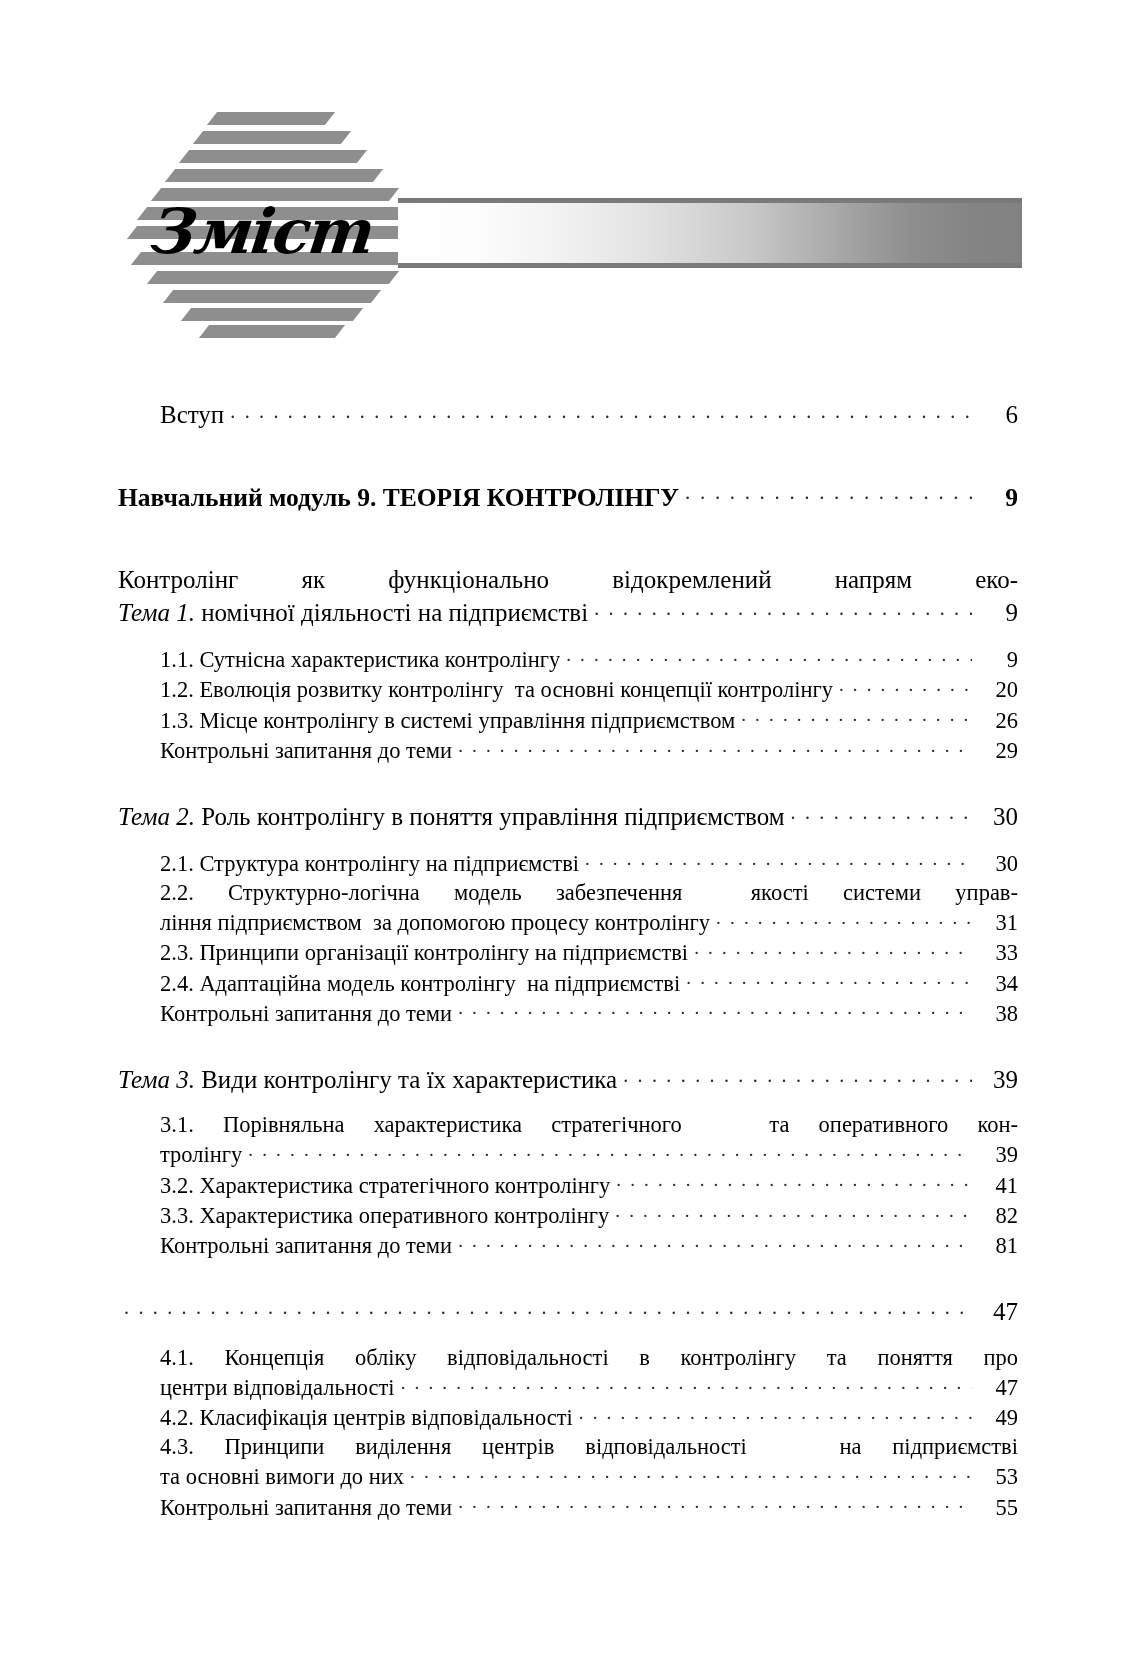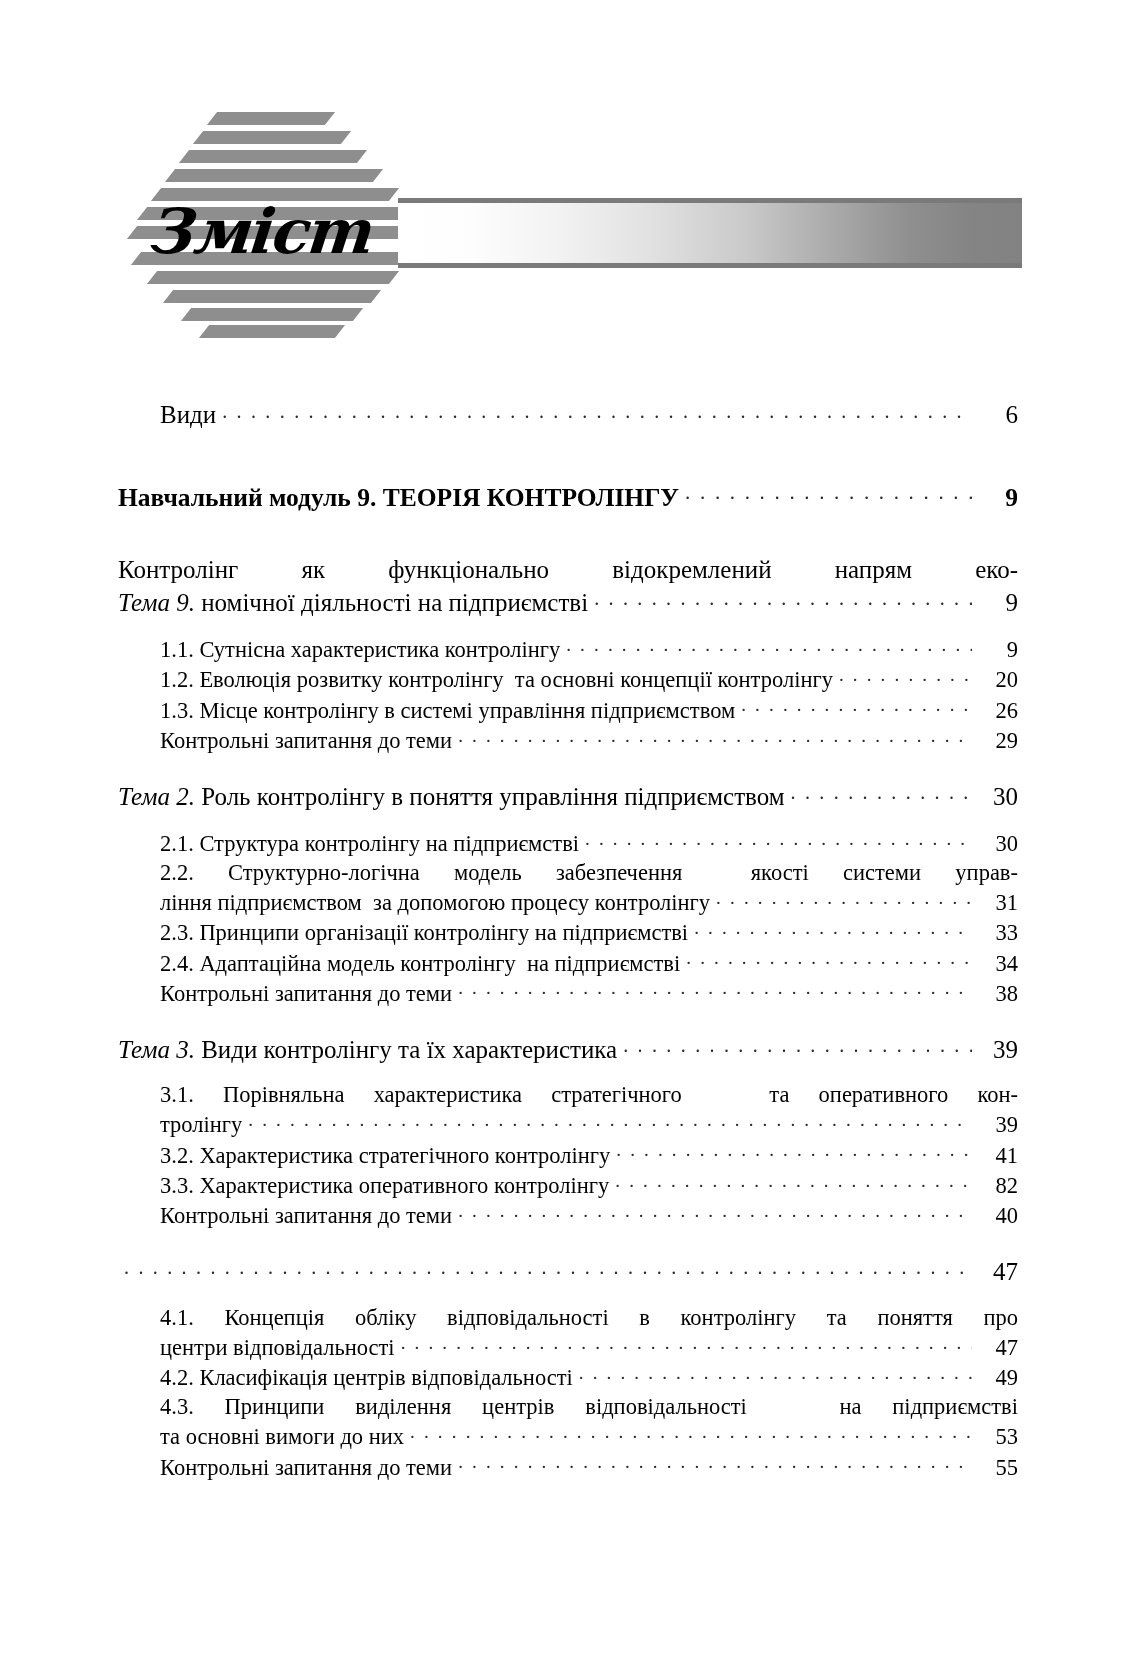--- a/index.html
+++ b/index.html
@@ -149,21 +149,21 @@
     line-height: 1.26;
   }
   .lvl-module .toc-page { font-size: 25.5px; font-weight: bold; }
   .lvl-module .leader::before { font-size: 21px; font-weight: normal; }
 
   
   .lvl-tema {
     font-size: 25px;
     margin-left: 0;
     margin-bottom: 6px;
-    margin-top: 4px;
+    margin-top: 14px;
     line-height: 1.3;
   }
   .lvl-tema .tema-tag {
     font-style: italic;
   }
   .lvl-tema .toc-page { font-size: 25px; }
 
   
   .lvl-sub {
     font-size: 22.5px;
@@ -213,38 +213,38 @@
   <div class="title-bar-wrap">
     <div class="title-bar-rule top"></div>
     <div class="title-bar-fill"></div>
     <div class="title-bar-rule bottom"></div>
   </div>
 </div>
 
 <div id="toc">
     <div class="toc-block lvl-front">
       <div class="toc-row">
-        <span class="toc-label">Види</span>
+        <span class="toc-label">Вступ</span>
         <span class="leader"></span>
         <span class="toc-page">6</span>
       </div>
     </div>
     <div class="block-gap-lg"></div>
     <div class="toc-block lvl-module">
       <div class="toc-row">
         <span class="toc-label">Навчальний модуль 9. ТЕОРІЯ КОНТРОЛІНГУ</span>
         <span class="leader"></span>
         <span class="toc-page">9</span>
       </div>
     </div>
     <div class="block-gap-md"></div>
     <div class="toc-block lvl-tema">
       <div class="multi-first justify">Контролінг як функціонально відокремлений напрям еко-</div>
       <div class="toc-row">
-        <span class="toc-label"><span class="tema-tag">Тема 9.</span> <span>номічної діяльності на підприємстві</span></span>
+        <span class="toc-label"><span class="tema-tag">Тема 1.</span> <span>номічної діяльності на підприємстві</span></span>
         <span class="leader"></span>
         <span class="toc-page">9</span>
       </div>
     </div>
     <div class="block-gap-sm"></div>
     <div class="toc-block lvl-sub">
       <div class="toc-row">
         <span class="toc-label">1.1. Сутнісна характеристика контролінгу</span>
         <span class="leader"></span>
         <span class="toc-page">9</span>
@@ -344,21 +344,21 @@
       <div class="toc-row">
         <span class="toc-label">3.3. Характеристика оперативного контролінгу</span>
         <span class="leader"></span>
         <span class="toc-page">82</span>
       </div>
     </div>
     <div class="toc-block lvl-sub">
       <div class="toc-row">
         <span class="toc-label">Контрольні запитання до теми</span>
         <span class="leader"></span>
-        <span class="toc-page">40</span>
+        <span class="toc-page">81</span>
       </div>
     </div>
     <div class="block-gap-md"></div>
     <div class="toc-block lvl-tema">
       <div class="toc-row">
         <span class="leader"></span>
         <span class="toc-page">47</span>
       </div>
     </div>
     <div class="block-gap-sm"></div>

